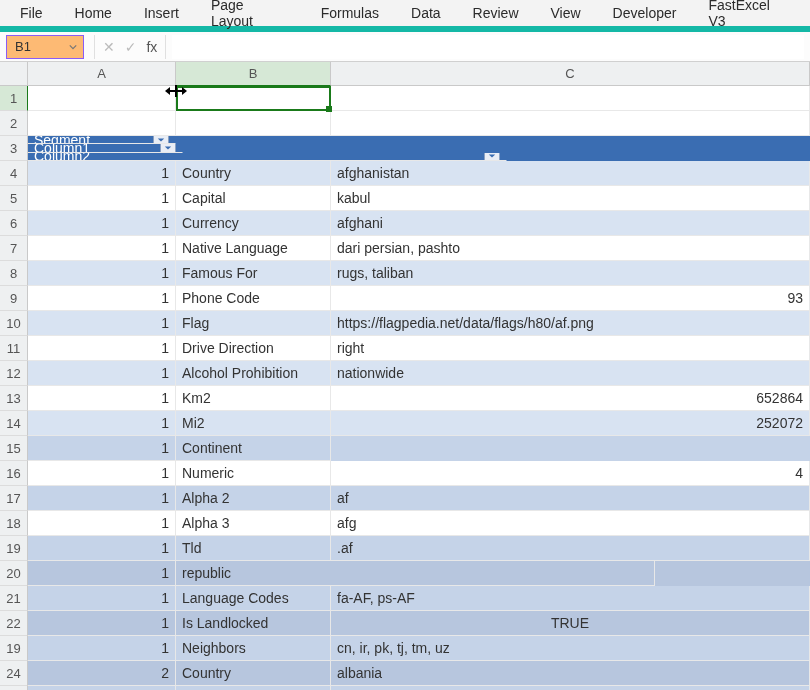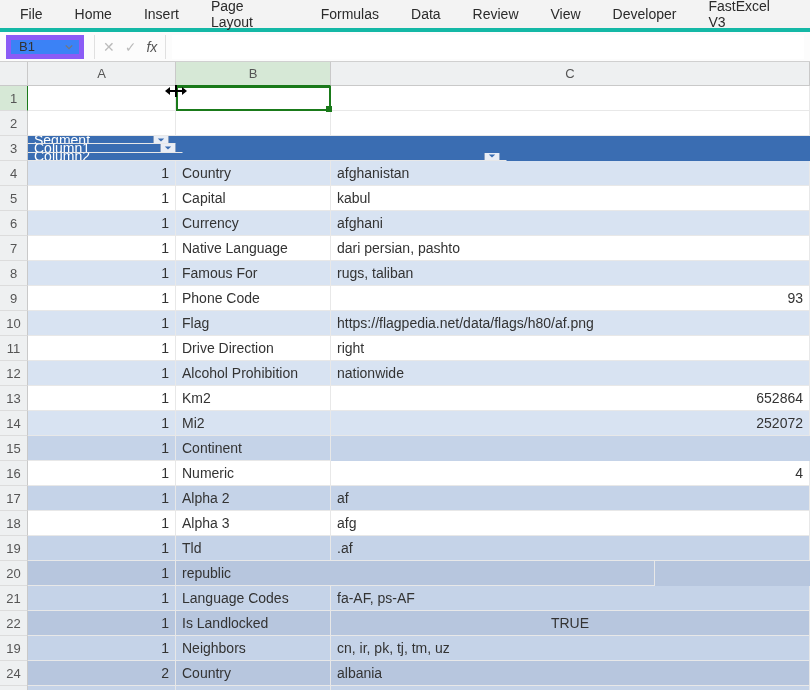--- a/index.html
+++ b/index.html
@@ -11,21 +11,21 @@
     height: 690px;
     overflow: hidden;
     color: #333;
   }
 
   
   .ribbon-tabs {
     display: flex;
     align-items: center;
     background: #f3f3f3;
-    border-bottom: 4px solid #14b8a6;
+    border-bottom: 6px solid #14b8a6;
     height: 32px;
     padding: 0 4px;
   }
   .ribbon-tabs .tab {
     padding: 0 16px;
     height: 100%;
     display: flex;
     align-items: center;
     font-size: 14px;
     color: #2b2b2b;
@@ -37,42 +37,42 @@
     display: flex;
     align-items: center;
     height: 30px;
     background: #fcfcfc;
     border-bottom: 1px solid #d0d0d0;
     padding: 3px 6px;
   }
   .name-box {
     width: 78px;
     height: 24px;
-    background: #3b82f6;
-    border: 5px solid #8b5cf6;
+    background: #fdba74;
+    border: 1px solid #8b5cf6;
     display: flex;
     align-items: center;
     justify-content: space-between;
     padding: 0 6px 0 8px;
     font-size: 13px;
     margin-right: 10px;
   }
   .name-box svg { width: 8px; height: 8px; }
   .fx-group {
     display: flex;
     align-items: center;
     gap: 10px;
     padding: 0 8px;
     border-left: 1px solid #e0e0e0;
     border-right: 1px solid #e0e0e0;
     height: 24px;
     color: #aaa;
     font-size: 14px;
   }
-  .fx-group .fx { font-style: italic; color: #555;}
+  .fx-group .fx { color: #555;}
   .formula-input {
     flex: 1;
     height: 24px;
     border: none;
     background: #fff;
     margin-left: 6px;
     padding: 0 6px;
     font-size: 13px;
     outline: none;
   }

